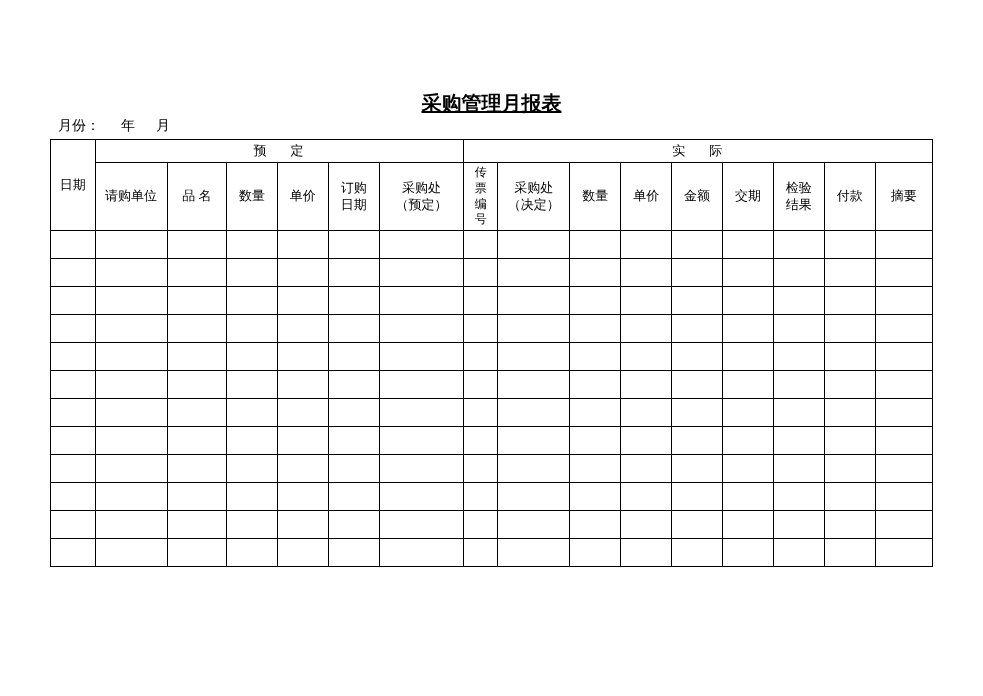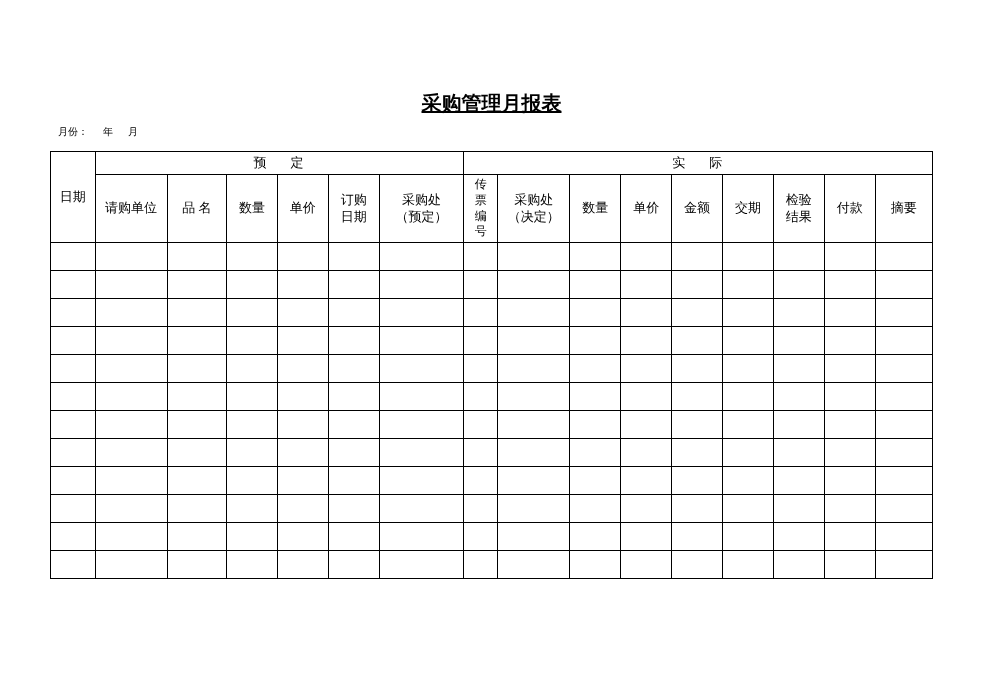--- a/index.html
+++ b/index.html
@@ -15,25 +15,24 @@
       padding: 40px 50px;
       font-size: 14px;
       color: #000;
     }
     .title {
       text-align: center;
       font-size: 20px;
       font-weight: bold;
       text-decoration: underline;
       margin-top: 50px;
-      margin-bottom: 8px;
     }
     .month-line {
-      font-size: 10px;
-      margin-bottom: 12px;
+      font-size: 14px;
+      margin-bottom: 4px;
       padding-left: 8px;
     }
     table {
       border-collapse: collapse;
       width: 100%;
       table-layout: fixed;
     }
     th, td {
       border: 1px solid #000;
       text-align: center;

